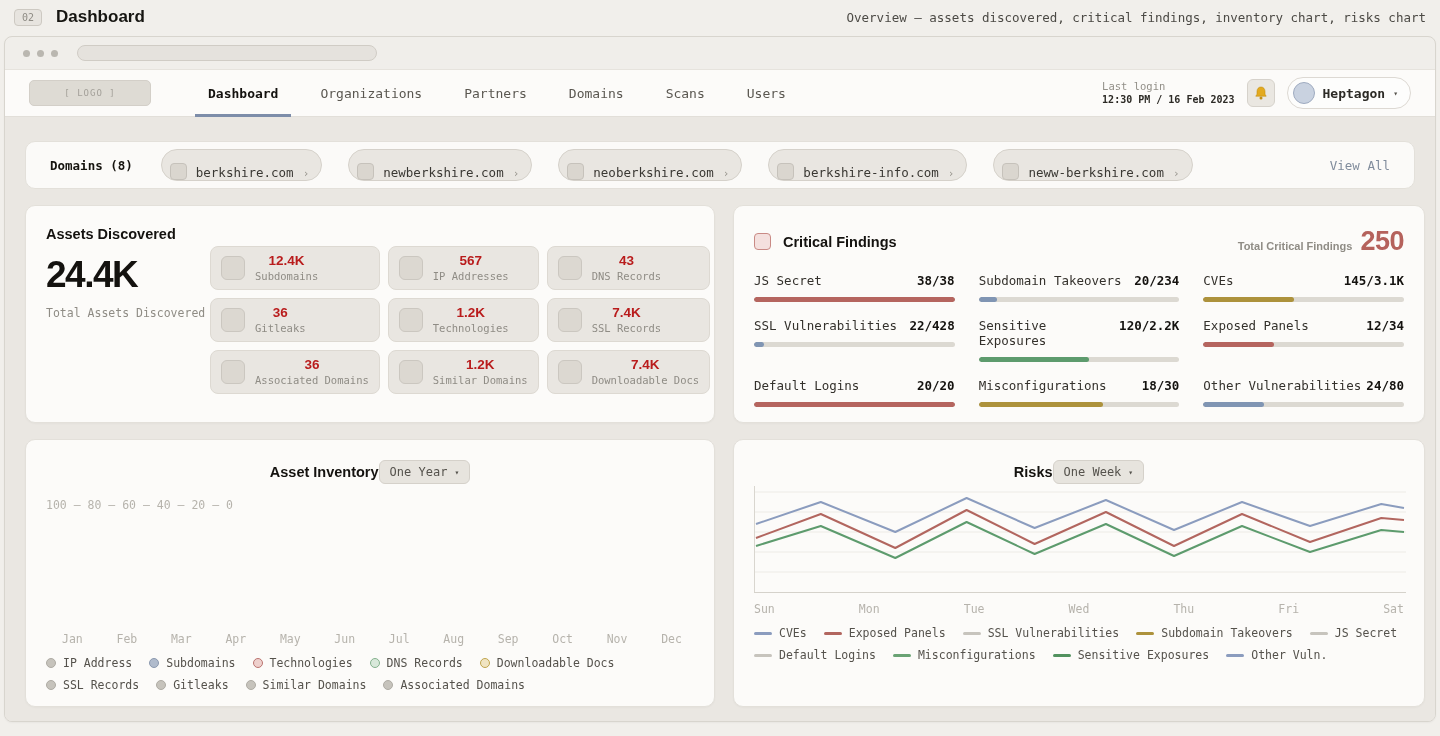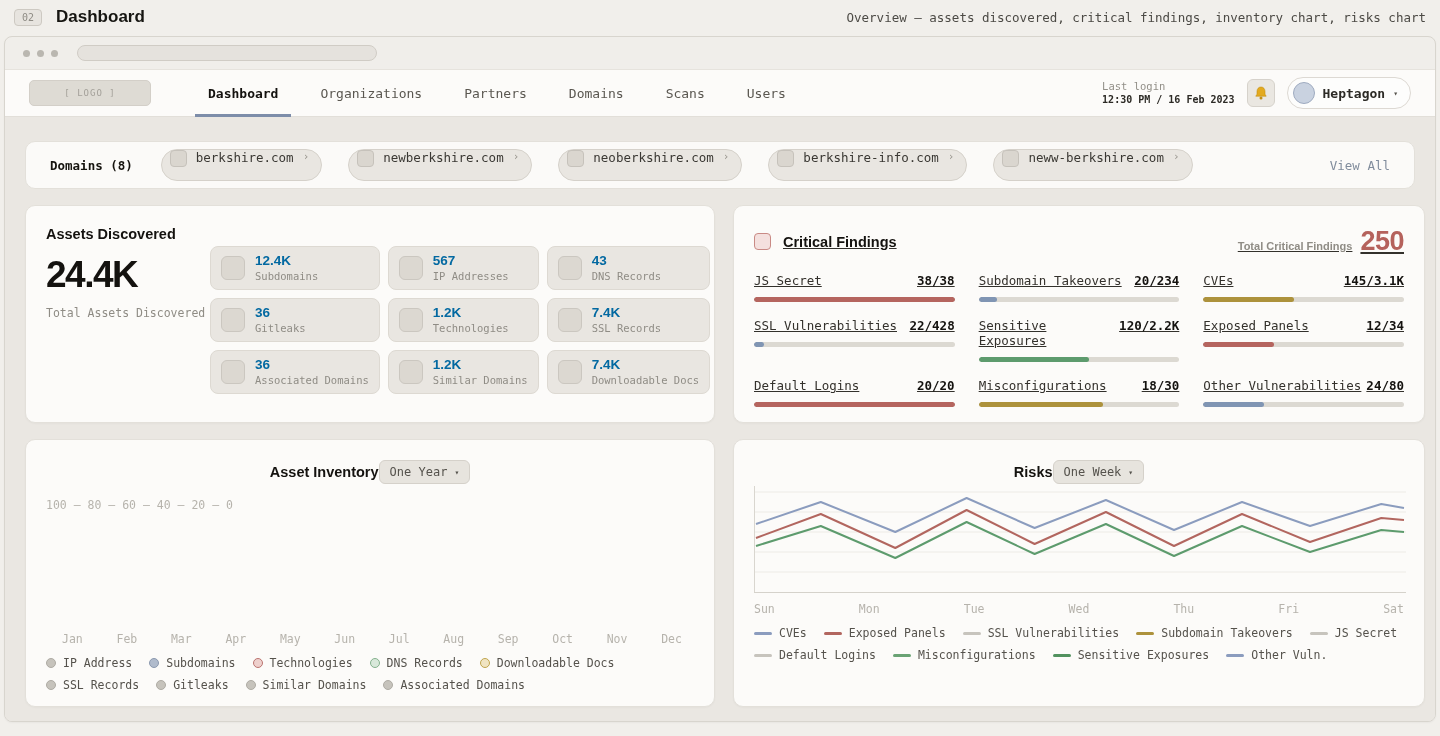--- a/index.html
+++ b/index.html
@@ -65,21 +65,21 @@
   .content { padding:24px 20px 0; background:#eae7e2; height:calc(100% - 80px); }
 
   .domains-bar {
     background:#fbfaf8; border:1px solid #e3e0da; border-radius:10px; height:48px;
     display:flex; align-items:center; padding:0 24px;
   }
   .domains-label { font-weight:bold; font-size:12.5px; color:#16140f; margin-right:28px; white-space:nowrap; }
   .chips { display:flex; gap:26px; }
   .chip {
     height:32px; background:#e9e6e1; border:1px solid #d5d1ca; border-radius:16px;
-    display:flex; align-items:flex-start; gap:9px; padding:0 12px 0 8px;
+    display:flex; align-items:flex-end; gap:9px; padding:0 12px 0 8px;
     font-size:12.5px; color:#3a3833; cursor:pointer; white-space:nowrap;
   }
   .chip-icon { width:17px; height:17px; background:#dad6cf; border:1px solid #c6c2bb; border-radius:4px; }
   .chip-chevron { color:#97948d; font-size:11px; }
   .view-all { margin-left:auto; color:#808c9c; font-size:12.5px; cursor:pointer; }
 
   .cards { display:grid; grid-template-columns:690px 692px; gap:16px 18px; margin-top:16px; }
   .card { background:#fcfbf9; border:1px solid #e3e0da; border-radius:10px; box-shadow:0 1px 2px rgba(0,0,0,.03); }
   .card-title { font-family:"Liberation Sans",sans-serif; font-weight:bold; font-size:14.5px; color:#14120f; }
 
@@ -88,25 +88,25 @@
   .assets-body { display:flex; margin-top:4px; gap:14px; }
   .assets-left { width:150px; flex:none; }
   .assets-total-value { font-family:"Liberation Sans",sans-serif; font-weight:bold; font-size:37px; letter-spacing:-1.5px; color:#14120f; margin-top:8px; }
   .assets-total-label { font-size:11.5px; color:#8f8c85; margin-top:10px; white-space:nowrap; }
   .tiles { flex:1; display:grid; grid-template-columns:repeat(3,1fr); gap:8px; }
   .tile {
     background:#e9e6e1; border:1px solid #ddd9d2; border-radius:8px; height:44px;
     display:flex; align-items:center; gap:10px; padding:0 10px; cursor:pointer;
   }
   .tile-icon { width:24px; height:24px; background:#dcd8d1; border:1px solid #cbc7c0; border-radius:6px; flex:none; }
-  .tile-value { font-family:"Liberation Sans",sans-serif; font-weight:bold; font-size:13.5px; color:#0369a1; line-height:1.1; }
+  .tile-value { font-family:"Liberation Sans",sans-serif; font-weight:bold; font-size:13.5px; color:#b91c1c; line-height:1.1;text-align:center; }
   .tile-label { font-size:10.5px; color:#8f8c85; margin-top:2px; white-space:nowrap; }
 
   
-  .card.critical { height:218px; padding:20px;text-decoration:underline; }
+  .card.critical { height:218px; padding:20px; }
   .crit-head { display:flex; align-items:center; }
   .crit-icon { width:17px; height:17px; background:#f4e0de; border:1px solid #c98a85; border-radius:4px; margin-right:12px; }
   .crit-total { margin-left:auto; display:flex; align-items:baseline; gap:8px; }
   .crit-total-label { font-family:"Liberation Sans",sans-serif; font-weight:bold; font-size:11px; color:#8f8c85; }
   .crit-total-value { font-family:"Liberation Sans",sans-serif; font-weight:bold; font-size:27px; letter-spacing:-0.5px; }
   .findings-grid { display:grid; grid-template-columns:repeat(3,1fr); column-gap:24px; row-gap:16px; margin-top:16px; }
   .frow { display:flex; justify-content:space-between; align-items:baseline; font-size:12.5px; }
   .fname { color:#34312c; }
   .fvalue { font-weight:bold; color:#14120f; }
   .fbar { height:5px; background:#dcd9d2; border-radius:3px; margin-top:9px; overflow:hidden; }

